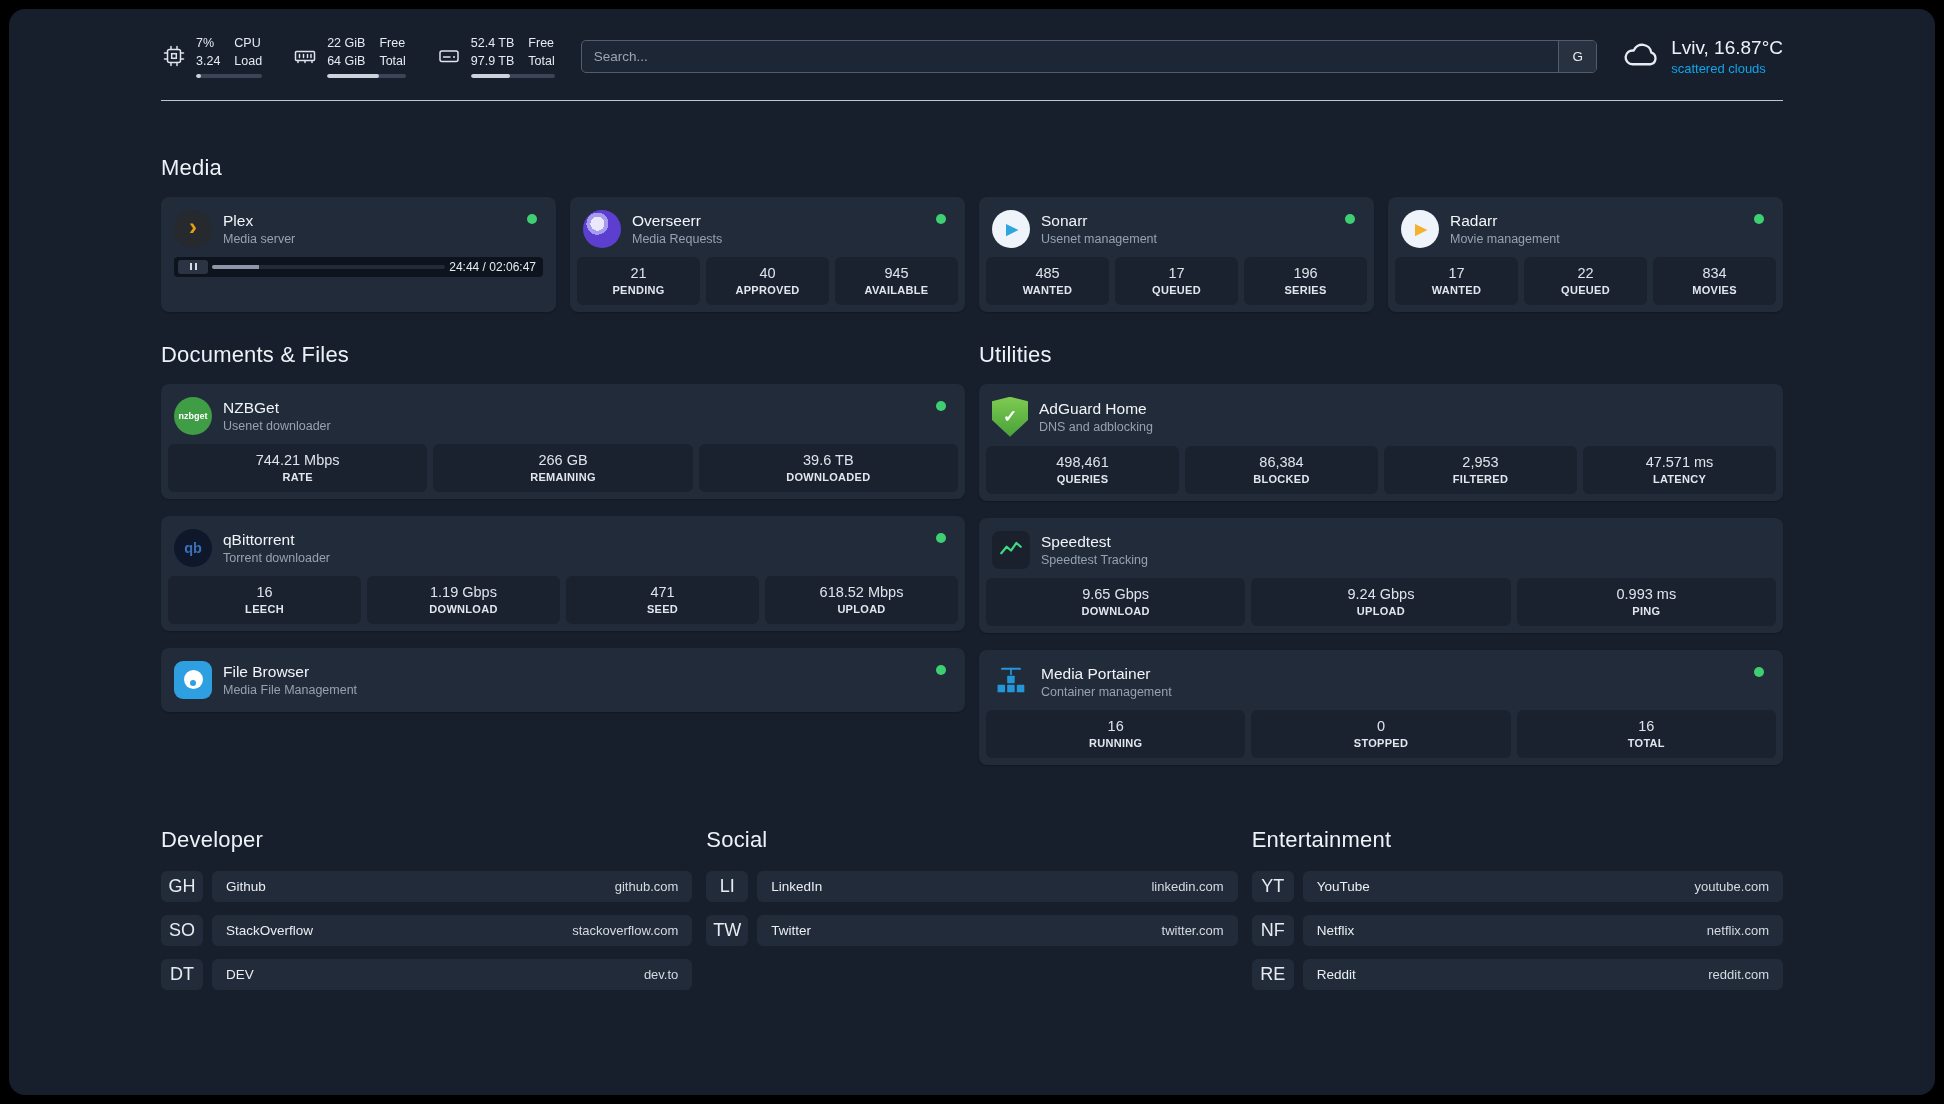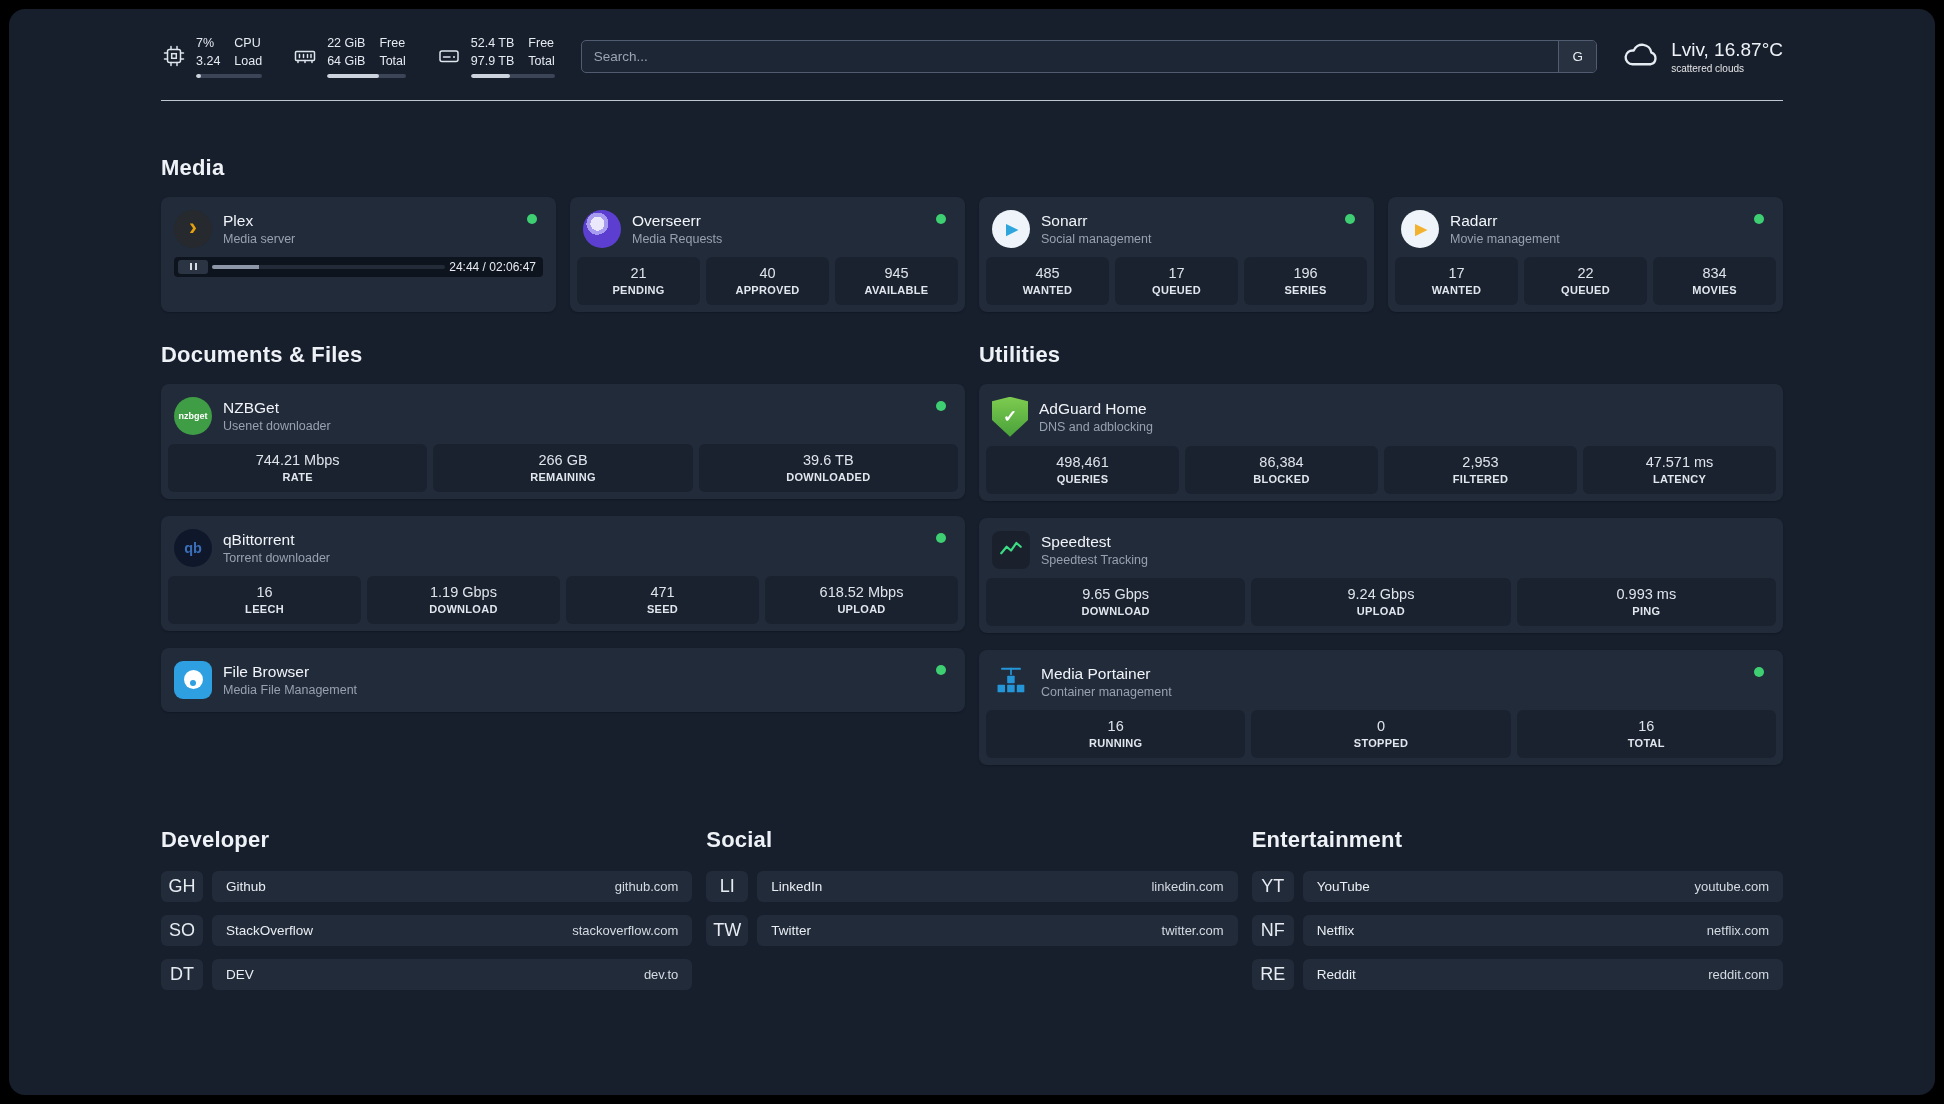--- a/index.html
+++ b/index.html
@@ -22,26 +22,26 @@
 
   .searchbox { flex:1; display:flex; align-items:center; height:33px; background:#1d2634; border:1px solid #525c70; border-radius:5px; overflow:hidden; }
   .searchbox input { flex:1; height:100%; background:transparent; border:none; outline:none; padding:0 12px; color:#e3e8ef; font-size:13.5px; font-family:"Liberation Sans",sans-serif; }
   .searchbox input::placeholder { color:#9aa4b3; }
   .gbtn { width:38px; height:100%; background:#28313f; border-left:1px solid #525c70; display:flex; align-items:center; justify-content:center; color:#e8edf3; font-size:13.5px; cursor:pointer; }
 
   .weather { display:flex; align-items:center; gap:10px; }
   .weather svg { width:38px; height:30px; stroke:#e7ecf2; fill:none; stroke-width:1.6; stroke-linejoin:round; }
   .weather-text { display:flex; flex-direction:column; gap:2px; }
   .weather-loc { font-size:19px; color:#eef2f6; }
-  .weather-cond { font-size:10px; color:#e5e5e5; }
+  .weather-cond { font-size:13px; color:#0ea5e9; }
 
   .divider { margin-top:22px; border-bottom:1.5px solid rgba(222,228,236,0.85); }
 
   
-  .section-title { font-size:22px; font-weight:700; color:#eef2f7; letter-spacing:0.2px; }
+  .section-title { font-size:22px; font-weight:400; color:#eef2f7; letter-spacing:0.2px; }
   .media-title { margin-top:54px; }
   .media-grid { display:grid; grid-template-columns:repeat(4,1fr); gap:14px; margin-top:16px; }
 
   .card { background:#222b3a; border-radius:8px; padding:7px; box-shadow:0 1px 2px rgba(0,0,0,0.25); }
   .svc-header { display:flex; align-items:center; gap:11px; padding:6px 7px 9px 6px; cursor:pointer; }
   .icon { width:38px; height:38px; border-radius:50%; display:flex; align-items:center; justify-content:center; flex:none; font-weight:700; }
   .svc-meta { display:flex; flex-direction:column; gap:2px; }
   .svc-name { font-size:15.5px; color:#f1f4f8; font-weight:500; }
   .svc-desc { font-size:12.5px; color:#97a1b0; }
   .dot { width:10px; height:10px; border-radius:50%; background:#3ecf72; margin-left:auto; margin-right:5px; align-self:flex-start; margin-top:4px; flex:none; }
@@ -252,21 +252,21 @@
       </div>
     </div>
 
     <div class="card">
       <div class="svc-header">
         <div class="icon sonarr-icon">
                 <span>▶</span>
               </div>
         <div class="svc-meta">
           <div class="svc-name">Sonarr</div>
-          <div class="svc-desc">Social management</div>
+          <div class="svc-desc">Usenet management</div>
         </div>
         <span class="dot"></span>
       </div>
       <div class="stats">
         <div class="stat">
                 <div class="stat-value">485</div>
                 <div class="stat-label">WANTED</div>
               </div>
         <div class="stat">
                 <div class="stat-value">17</div>

